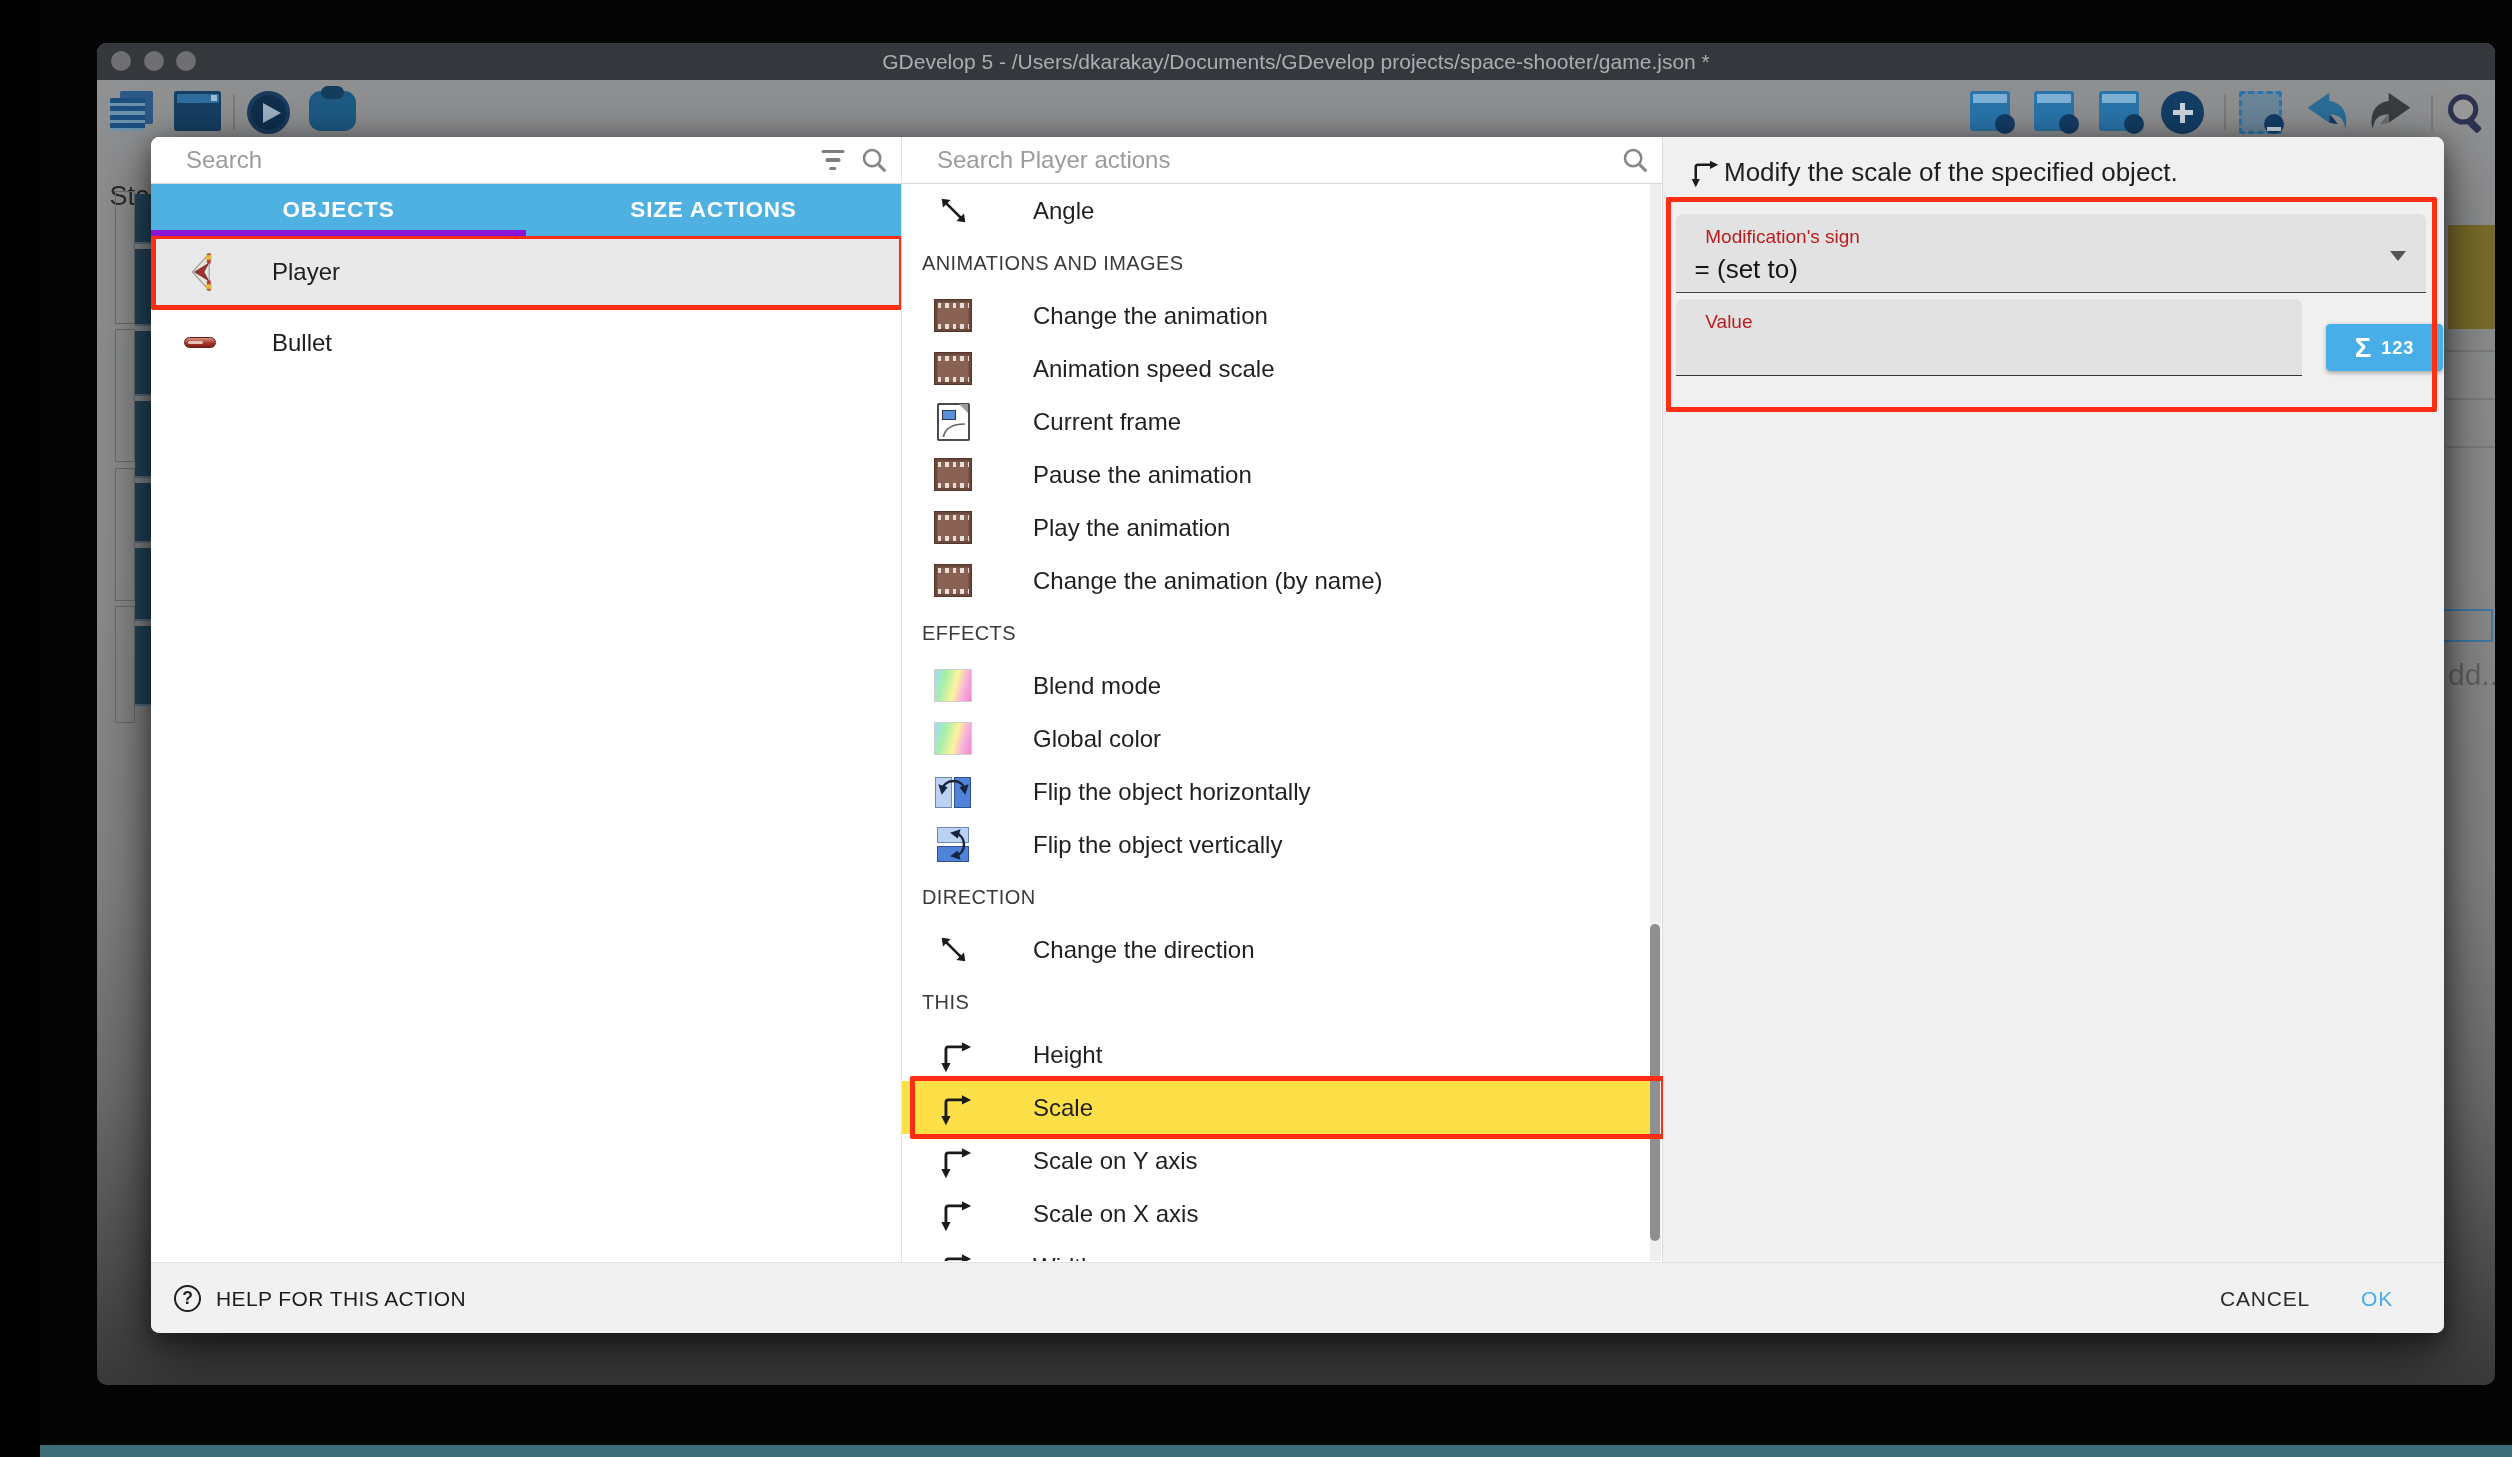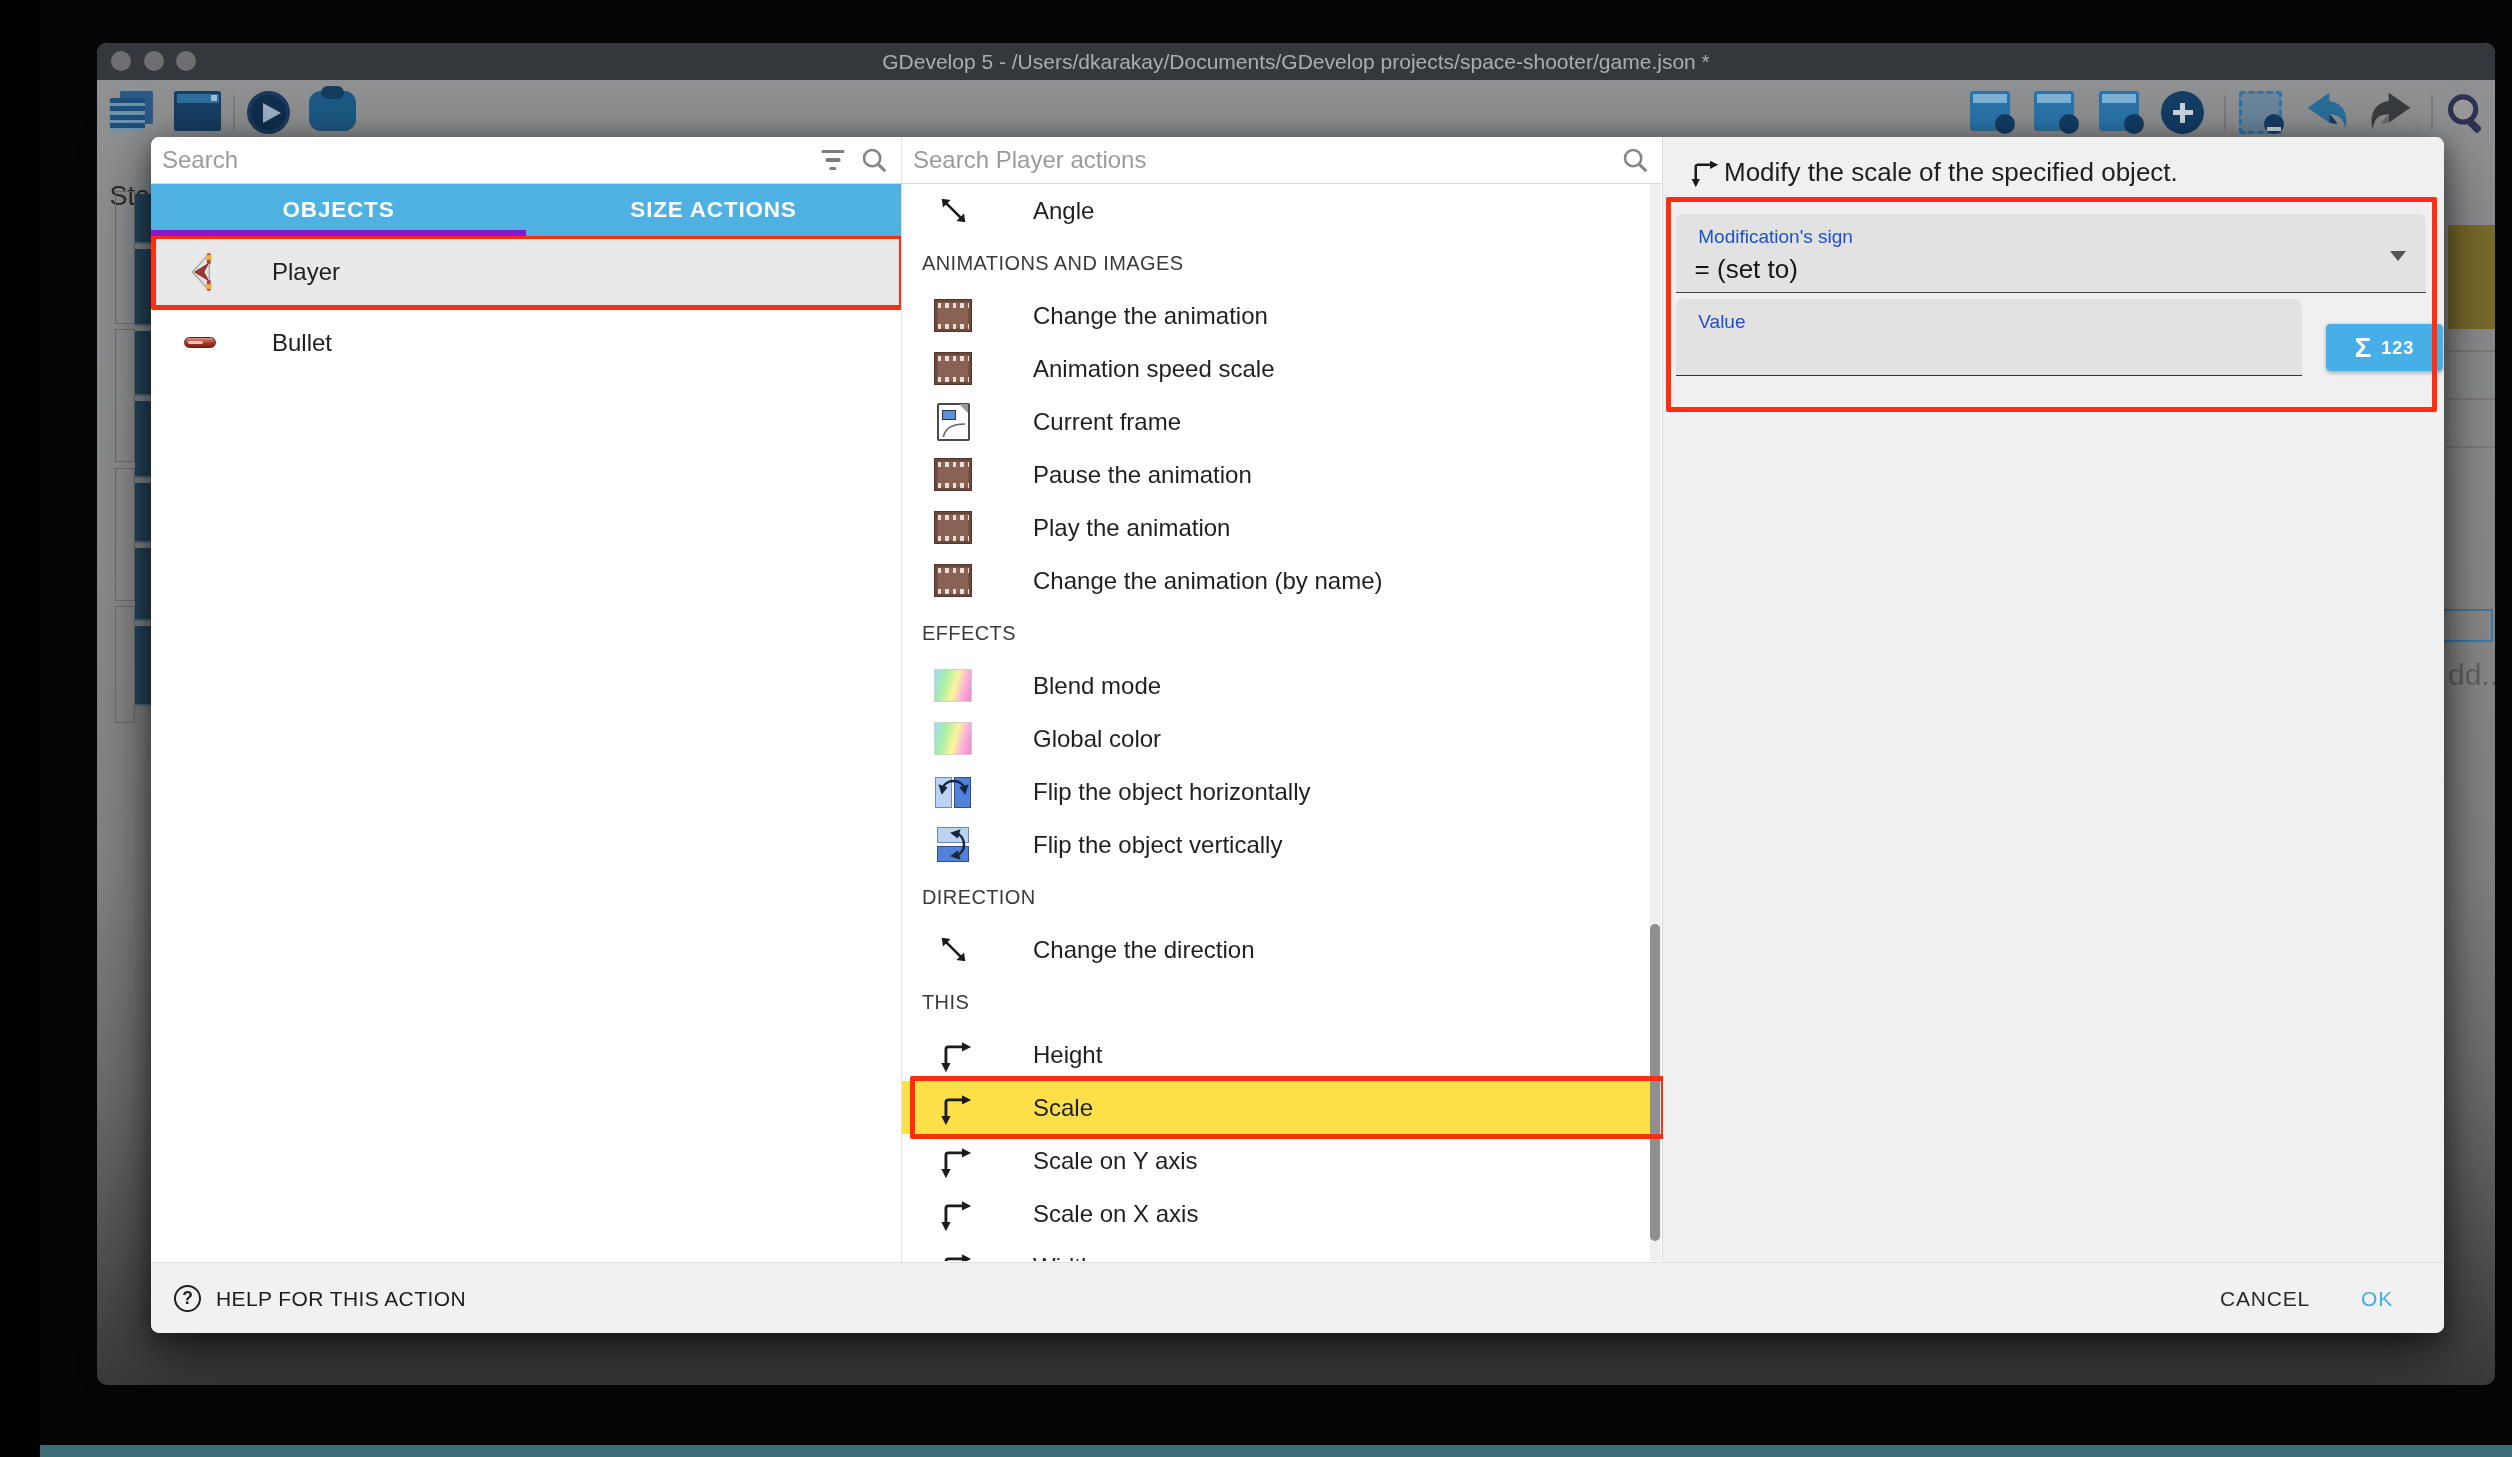--- a/index.html
+++ b/index.html
@@ -61,21 +61,21 @@
   
   .dialog{position:absolute;left:111px;top:137px;width:2293px;height:1196px;background:#fff;border-radius:8.3px;
     box-shadow:0 21.7px 67px rgba(0,0,0,.55), 0 6.7px 25px rgba(0,0,0,.45);z-index:5;overflow:hidden;}
   .col{position:absolute;top:0;height:1125px;}
   .col-objects{left:0;width:750px;background:#fff;}
   .col-actions{left:750px;width:761px;background:#fff;border-left:0.8px solid #e3e3e3;}
   .col-config{left:1511px;width:782px;height:1125px;background:var(--config-panel-gray);border-left:0.8px solid #dcdcdc;}
 
   .searchrow{position:absolute;left:0;top:0;right:0;height:47px;border-bottom:0.8px solid #d8d8d8;display:flex;align-items:center;}
   .searchrow input{flex:1;border:none;outline:none;background:transparent;font-size:24px;color:#333;
-    font-family:"Liberation Sans",sans-serif;padding-left:11px;}
+    font-family:"Liberation Sans",sans-serif;padding-left:35px;}
   .searchrow input::placeholder{color:#9b9b9b;opacity:1;}
   .icon-filter{width:30px;height:25px;position:relative;margin-right:11.7px;flex:none;}
   .icon-filter i{position:absolute;left:50%;transform:translateX(-50%);height:3.3px;background:#7d7d7d;border-radius:1.7px;}
   .icon-filter i:nth-child(1){top:2.5px;width:23px;}
   .icon-filter i:nth-child(2){top:10.8px;width:15px;}
   .icon-filter i:nth-child(3){top:19px;width:7.5px;}
   .icon-mag{width:30px;height:30px;margin-right:11.7px;flex:none;}
 
   .tabs{position:absolute;left:0;top:47px;width:750px;height:52px;background:var(--tab-blue);display:flex;}
   .tab{flex:1;display:flex;align-items:center;justify-content:center;color:#fff;font-size:22.5px;font-weight:bold;
@@ -118,21 +118,21 @@
   .ic.flipbox svg{position:absolute;left:0;top:0;}
   .ic.bullet{width:32px;height:10.8px;border-radius:5.8px;border:0.8px solid #6b1a12;
     background:linear-gradient(180deg,#d89287,#a23326 60%,#7e2118);}
   .ic.bullet:after{content:"";position:absolute;left:3.3px;top:2.5px;width:15px;height:3.3px;border-radius:2.5px;background:#e8c0b8;}
 
   
   .cfg-header{position:absolute;left:0;top:0;right:0;height:67px;}
   .cfg-header .hicon{position:absolute;left:23px;top:18.3px;}
   .cfg-title{position:absolute;left:61px;top:20px;font-size:26px;color:#1f1f1f;}
   .field{position:absolute;background:#e2e2e2;border-radius:6.7px 6.7px 0 0;border-bottom:1.7px solid #454545;}
-  .field .flabel{position:absolute;left:22px;top:11.7px;font-size:19px;color:#1d4ed8;}
+  .field .flabel{position:absolute;left:29px;top:11.7px;font-size:19px;color:#b91c1c;}
   .field .fvalue{position:absolute;left:18.3px;top:40px;font-size:26px;color:#161616;background:transparent;border:none;outline:none;
     font-family:"Liberation Sans",sans-serif;width:85%;}
   .field-sign{left:13.3px;top:77px;width:750px;height:79px;}
   .field-sign .caret{position:absolute;right:20px;top:37px;width:0;height:0;border-left:8.3px solid transparent;
     border-right:8.3px solid transparent;border-top:10.8px solid #555;}
   .field-value{left:13.3px;top:162px;width:626px;height:77px;border-bottom-color:#333;}
   .field-value .fvalue{font-family:"DejaVu Sans Mono",monospace;font-size:28px;top:37px;}
   .btn-expr{position:absolute;left:663px;top:187px;width:117px;height:47px;background:var(--accent-blue);border-radius:4.2px;
     display:flex;align-items:center;justify-content:center;gap:10px;color:#fff;box-shadow:0 1.7px 4.2px rgba(0,0,0,.3);cursor:pointer;}
   .btn-expr .sig{font-size:27.5px;font-weight:bold;}

